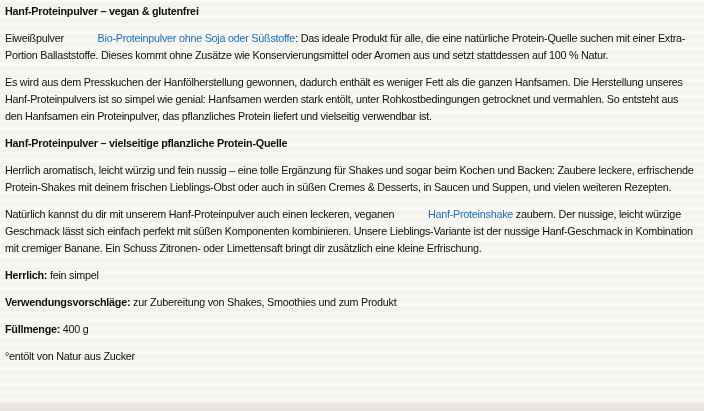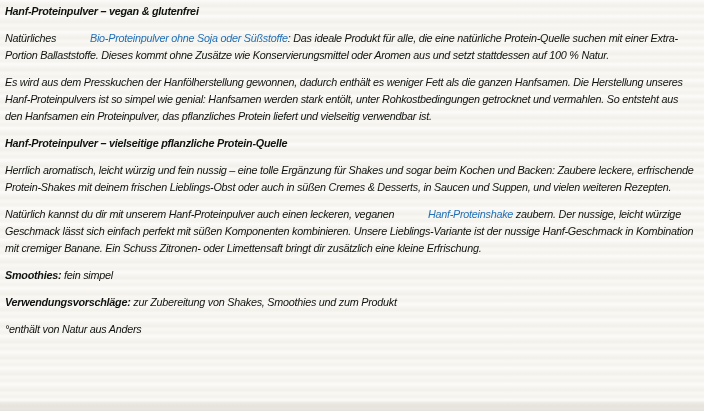--- a/index.html
+++ b/index.html
@@ -18,52 +18,52 @@
         rgba(255,255,255,0.55) 0px,
         rgba(244,242,236,0.30) 3px,
         rgba(229,225,215,0.28) 6px,
         rgba(251,250,246,0.50) 9px,
         rgba(237,234,227,0.30) 13px,
         rgba(255,255,255,0.55) 16px),
       #f8f6f1;
   }
   .page {
     padding: 3px 8px 0 5px;
-    font-style: italic;
   }
   .para, .heading, .attr-line, .footnote {
     margin: 0 0 10px 0;
   }
   .heading { font-weight: bold; }
   .attr-label { font-weight: bold; }
   a.text-link {
     color: #1f6fb8;
     text-decoration: none;
     cursor: pointer;
     padding-left: 31px;
   }
 </style>
 </head>
 <body>
 
 <div class="page">
 
   <p class="heading">Hanf-Proteinpulver – vegan &amp; glutenfrei</p>
 
-  <p class="para"><span>Natürliches </span><a class="text-link">Bio-Proteinpulver ohne Soja oder Süßstoffe</a><span>: Das ideale Produkt für alle, die eine natürliche Protein-Quelle suchen mit einer Extra-Portion Ballaststoffe. Dieses kommt ohne Zusätze wie Konservierungsmittel oder Aromen aus und setzt stattdessen auf 100 % Natur.</span></p>
+  <p class="para"><span>Eiweißpulver </span><a class="text-link">Bio-Proteinpulver ohne Soja oder Süßstoffe</a><span>: Das ideale Produkt für alle, die eine natürliche Protein-Quelle suchen mit einer Extra-Portion Ballaststoffe. Dieses kommt ohne Zusätze wie Konservierungsmittel oder Aromen aus und setzt stattdessen auf 100 % Natur.</span></p>
 
   <p class="para">Es wird aus dem Presskuchen der Hanfölherstellung gewonnen, dadurch enthält es weniger Fett als die ganzen Hanfsamen. Die Herstellung unseres Hanf-Proteinpulvers ist so simpel wie genial: Hanfsamen werden stark entölt, unter Rohkostbedingungen getrocknet und vermahlen. So entsteht aus den Hanfsamen ein Proteinpulver, das pflanzliches Protein liefert und vielseitig verwendbar ist.</p>
 
 
   <p class="heading">Hanf-Proteinpulver – vielseitige pflanzliche Protein-Quelle</p>
 
   <p class="para">Herrlich aromatisch, leicht würzig und fein nussig – eine tolle Ergänzung für Shakes und sogar beim Kochen und Backen: Zaubere leckere, erfrischende Protein-Shakes mit deinem frischen Lieblings-Obst oder auch in süßen Cremes &amp; Desserts, in Saucen und Suppen, und vielen weiteren Rezepten.</p>
 
   <p class="para"><span>Natürlich kannst du dir mit unserem Hanf-Proteinpulver auch einen leckeren, veganen </span><a class="text-link">Hanf-Proteinshake</a><span> zaubern. Der nussige, leicht würzige Geschmack lässt sich einfach perfekt mit süßen Komponenten kombinieren. Unsere Lieblings-Variante ist der nussige Hanf-Geschmack in Kombination mit cremiger Banane. Ein Schuss Zitronen- oder Limettensaft bringt dir zusätzlich eine kleine Erfrischung.</span></p>
 
-  <p class="attr-line"><span class="attr-label">Smoothies:</span><span> fein simpel</span></p>
+  <p class="attr-line"><span class="attr-label">Herrlich:</span><span> fein simpel</span></p>
 
   <p class="attr-line"><span class="attr-label">Verwendungsvorschläge:</span><span> zur Zubereitung von Shakes, Smoothies und zum Produkt</span></p>
 
+  <p class="attr-line"><span class="attr-label">Füllmenge:</span><span> 400 g</span></p>
 
-  <p class="footnote">°enthält von Natur aus Anders</p>
+  <p class="footnote">°entölt von Natur aus Zucker</p>
 
 </div>
 
 </body></html>

